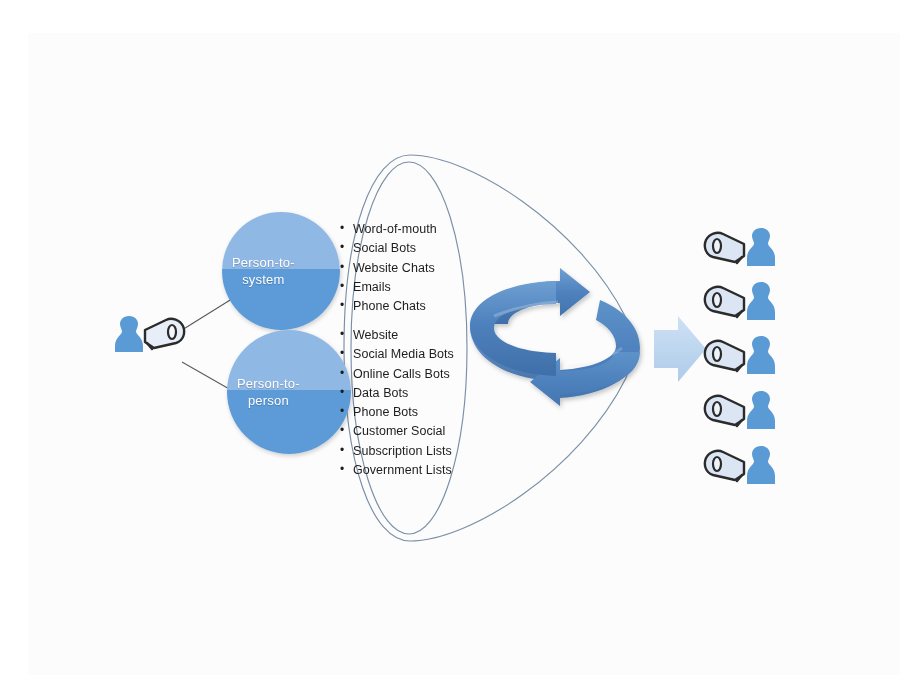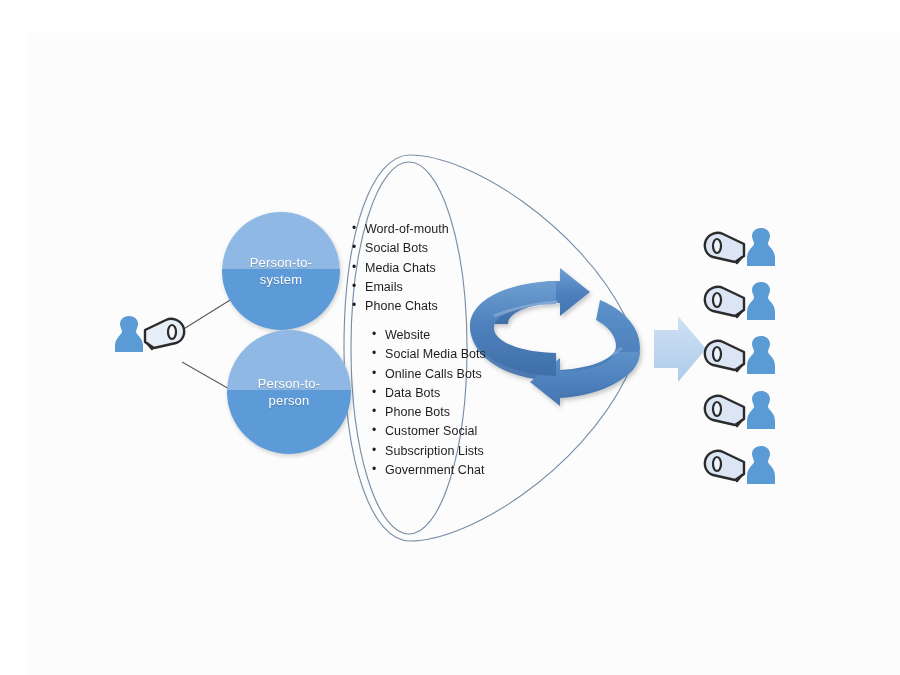--- a/index.html
+++ b/index.html
@@ -45,21 +45,20 @@
     position: absolute;
     border-radius: 50%;
     background: linear-gradient(to bottom,
         #8fb8e4 0%,
         #8fb8e4 48%,
         #5d9bd8 48%,
         #5d9bd8 100%);
     box-shadow: 1px 2px 4px rgba(0,0,0,0.18);
     display: flex;
     align-items: center;
-    justify-content: center;
     text-align: center;
     color: #ffffff;
     font-size: 13px;
     line-height: 17px;
     letter-spacing: .2px;
     text-shadow: 0 1px 1px rgba(0,0,0,0.22);
     box-sizing: border-box;
     padding: 0 10px;
   }
   #circle-p2p {
@@ -85,22 +84,22 @@
     padding-left: 13px;
   }
   .funnel-list .li::before {
     content: "\2022";
     position: absolute;
     left: 0;
     top: -1px;
     font-size: 12px;
     color: #1d1d1d;
   }
-  #list-person { left: 352px; top: 220px; }
-  #list-system { left: 372px; top: 326px; }
+  #list-person { left: 340px; top: 220px; }
+  #list-system { left: 340px; top: 326px; }
 
   
   .icon-pair {
     position: absolute;
     width: 78px;
     height: 48px;
   }
   .icon-pair svg { display: block; }
 
   #source-actor { left: 114px; top: 308px; }
@@ -215,34 +214,34 @@
   <div class="node-circle" id="circle-p2s">
     <span>
       <span>Person-to-</span><br>
       <span>person</span>
     </span>
   </div>
 
   <div class="funnel-list" id="list-person">
     <div class="li">Word-of-mouth</div>
     <div class="li">Social Bots</div>
-    <div class="li">Media Chats</div>
+    <div class="li">Website Chats</div>
     <div class="li">Emails</div>
     <div class="li">Phone Chats</div>
   </div>
 
   <div class="funnel-list" id="list-system">
     <div class="li">Website</div>
     <div class="li">Social Media Bots</div>
     <div class="li">Online Calls Bots</div>
     <div class="li">Data Bots</div>
     <div class="li">Phone Bots</div>
     <div class="li">Customer Social</div>
     <div class="li">Subscription Lists</div>
-    <div class="li">Government Chat</div>
+    <div class="li">Government Lists</div>
   </div>
 
   <div class="icon-pair" id="source-actor">
     <svg width="78" height="48" viewBox="0 0 78 48">
       <g>
         <path d="M 15 8
                  C 21 8 24 12 24 16
                  C 24 19.5 22 21.5 22 23.5
                  C 22 27 29 29 29 38
                  L 29 44 L 1 44 L 1 38

